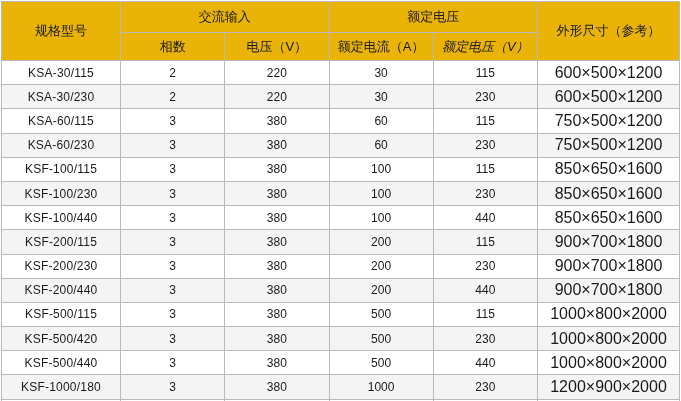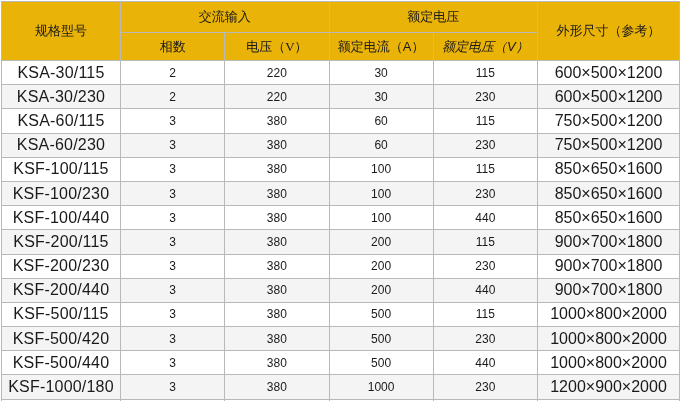--- a/index.html
+++ b/index.html
@@ -42,25 +42,25 @@
   tbody td {
     height: 23.2px;
     font-size: 12px;
     background: #ffffff;
   }
   tbody tr:nth-child(even) td {
     background: #f4f4f4;
   }
   .col-model { width: 118px; }
   .col-phase { width: 98px; }
-  .col-volt  { width: 106px; font-family: Liberation Serif, serif; }
+  .col-volt  { width: 106px; }
   .col-cur   { width: 110px; }
   .col-dcv   { width: 106px; font-style: italic; }
   .col-dim   { width: 141px; }
-  .model-cell { font-size: 16px; letter-spacing: 0.2px; }
+  .model-cell { font-size: 12px; letter-spacing: 0.2px; }
   .dim-cell { font-size: 16px; }
 </style>
 </head>
 <body>
 
 <div class="sheet">
   <table class="spec">
     <thead>
       <tr class="hrow1">
         <th class="col-model" rowspan="2">规格型号</th>

